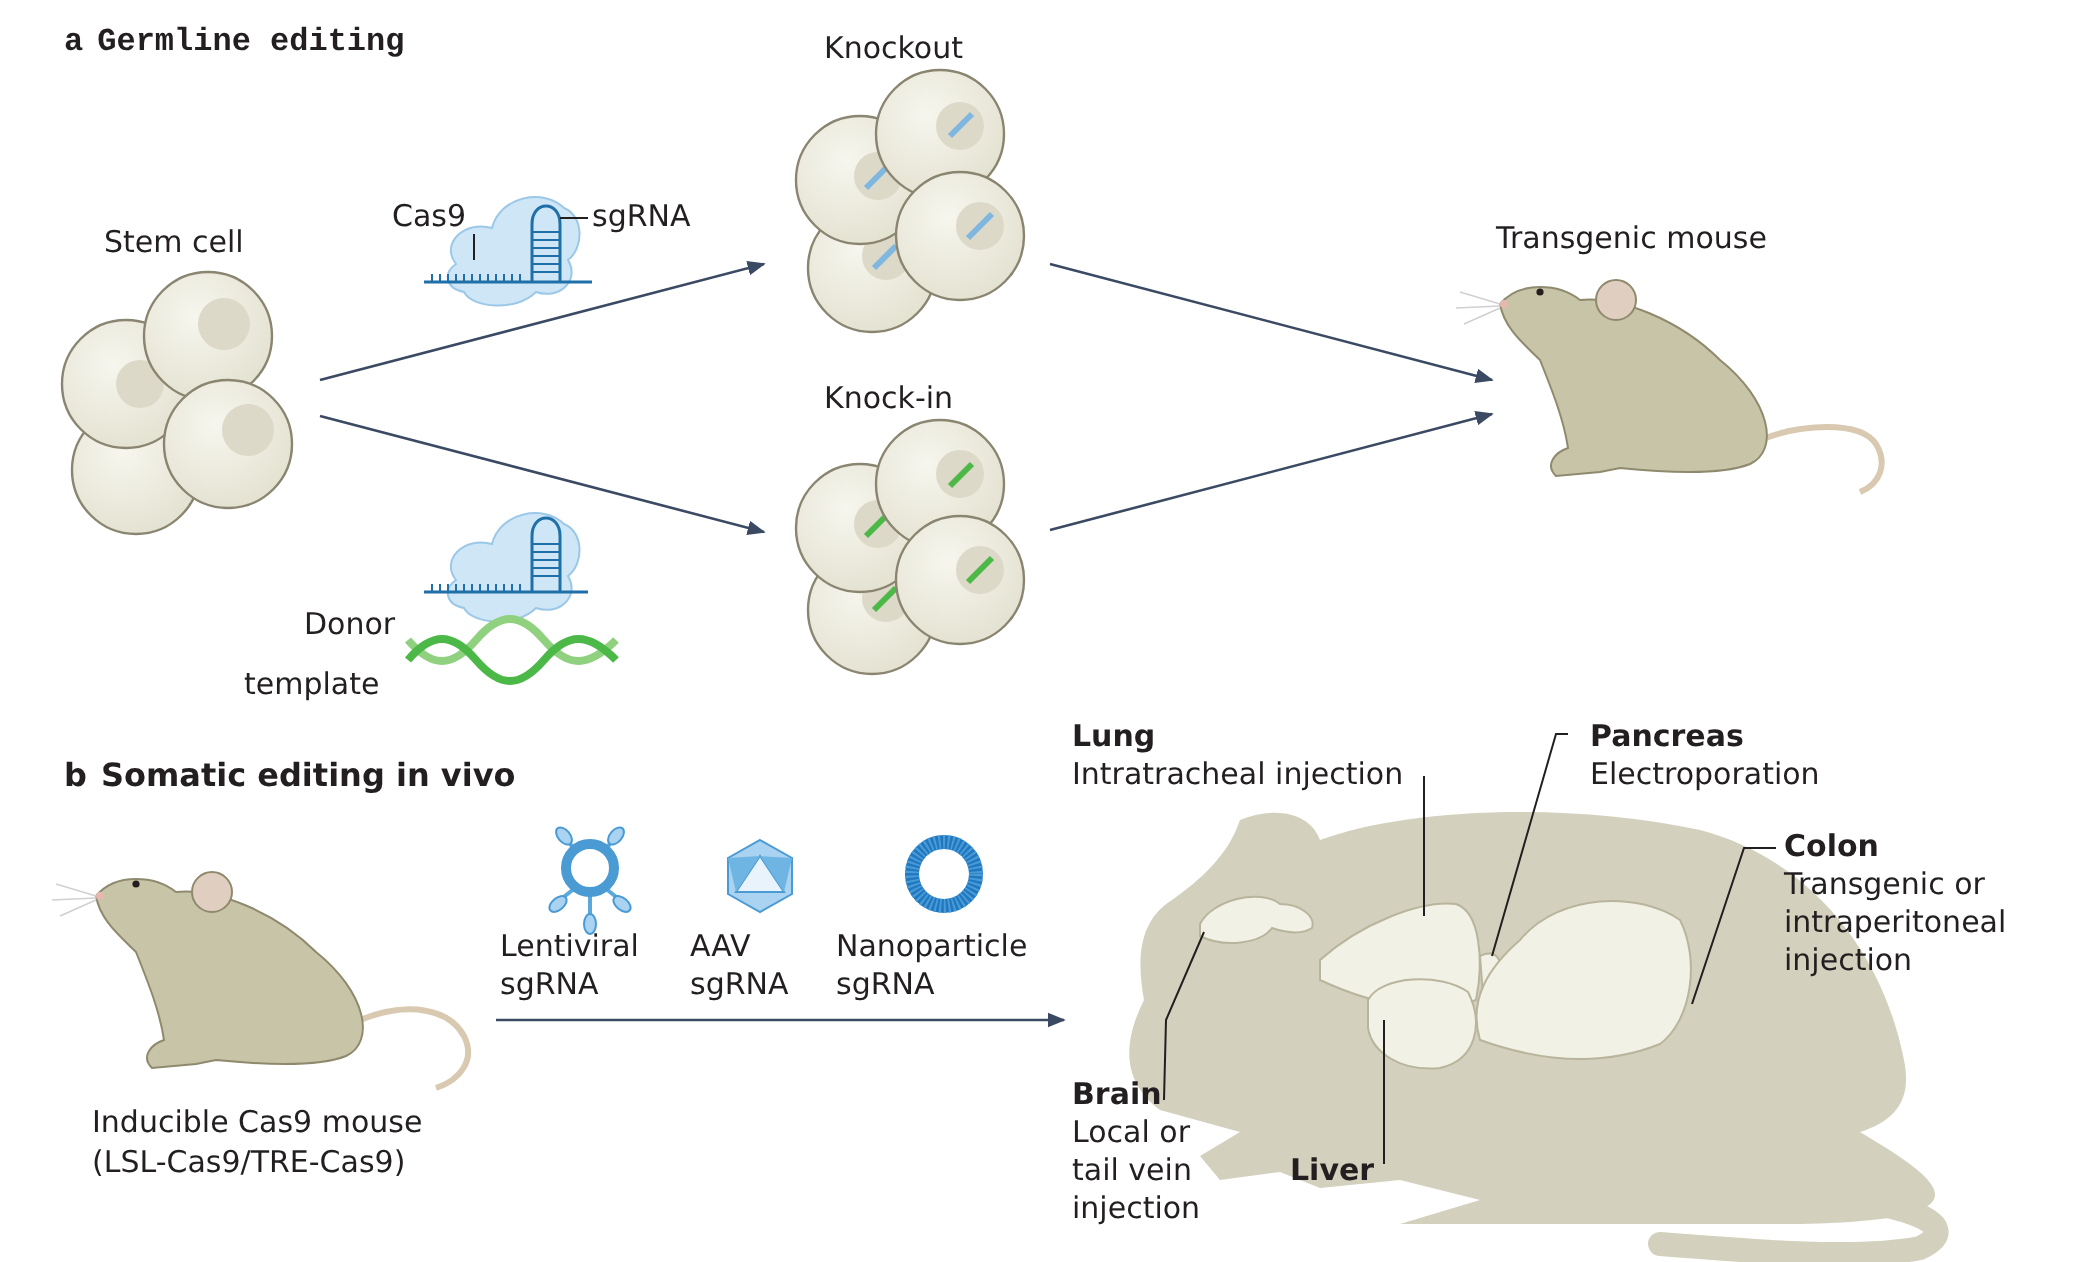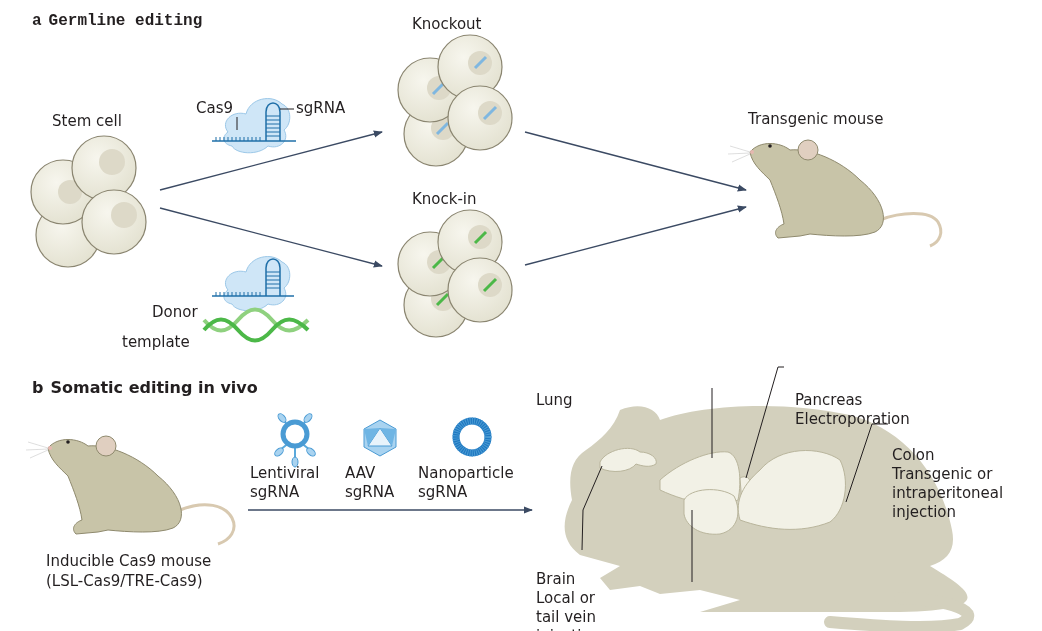--- a/index.html
+++ b/index.html
@@ -1,21 +1,21 @@
 <!DOCTYPE html>
 <html><head>
 <meta charset="utf-8">
 <style>
   html,body{margin:0;padding:0;background:#ffffff;}
   body{width:1042px;height:631px;position:relative;overflow:hidden;font-family:"DejaVu Sans","Liberation Sans",sans-serif;color:#231f20;}
   .lbl{position:absolute;font-size:15px;line-height:19px;white-space:nowrap;}
   .panel-title{position:absolute;font-size:16px;font-weight:bold;white-space:nowrap;}
   .panel-title .letter{margin-right:7px;}
   .center{}
-  .bold{font-weight:normal;margin-top:32px;}
+  .bold{font-weight:bold;}
   svg.full{position:absolute;left:0;top:0;}
 </style>
 </head>
 <body>
 
 <svg class="full" width="1042" height="631" viewBox="0 0 1042 631">
   <defs>
     <marker id="arr" viewBox="0 0 10 10" refX="9" refY="5" markerWidth="7" markerHeight="7" orient="auto">
       <path d="M0,1 L10,5 L0,9 z" fill="#3b4a63"></path>
     </marker>
@@ -233,31 +233,33 @@
   <div>AAV</div>
   <div>sgRNA</div>
 </div>
 <div class="lbl center" style="left:418px;top:464px;width:110px;">
   <div>Nanoparticle</div>
   <div>sgRNA</div>
 </div>
 
 <div class="lbl" style="left:536px;top:359px;">
   <div class="bold">Lung</div>
+  <div>Intratracheal injection</div>
 </div>
 <div class="lbl" style="left:795px;top:359px;">
   <div class="bold">Pancreas</div>
   <div>Electroporation</div>
 </div>
 <div class="lbl" style="left:892px;top:414px;">
   <div class="bold">Colon</div>
   <div>Transgenic or</div>
   <div>intraperitoneal</div>
   <div>injection</div>
 </div>
 <div class="lbl" style="left:536px;top:538px;">
   <div class="bold">Brain</div>
   <div>Local or</div>
   <div>tail vein</div>
   <div>injection</div>
 </div>
 <div class="lbl" style="left:645px;top:576px;">
+  <div class="bold">Liver</div>
 </div>
 
 </body></html>

